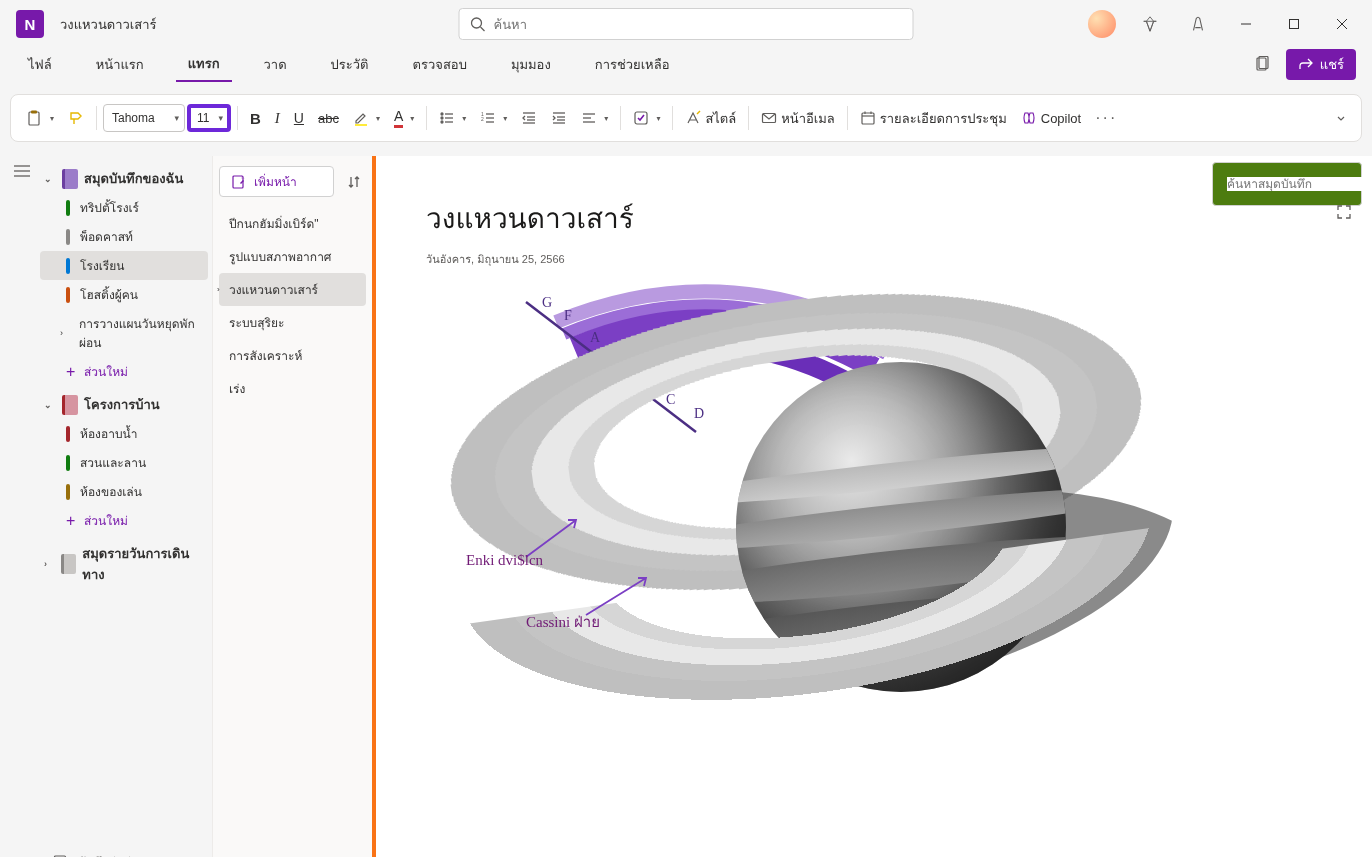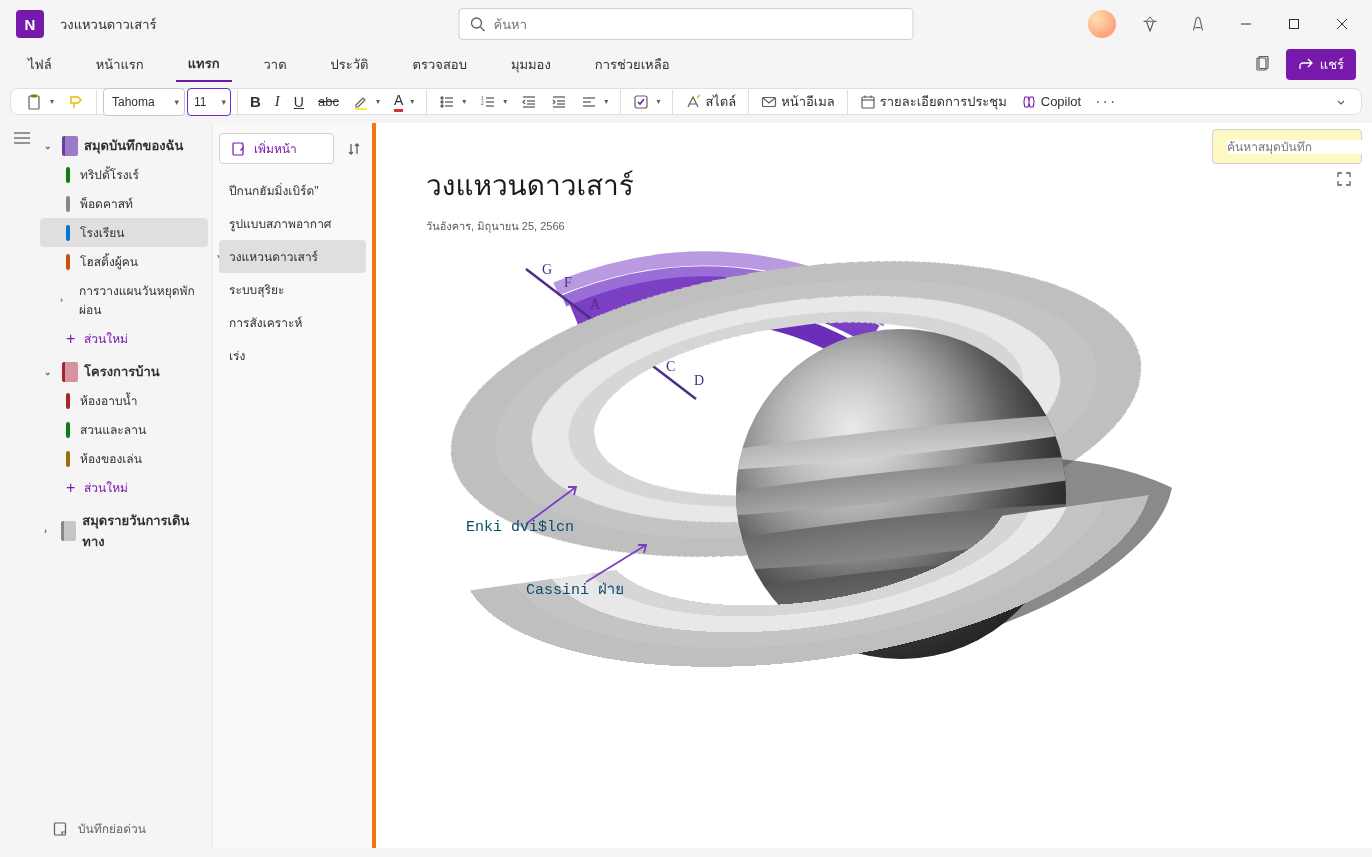--- a/index.html
+++ b/index.html
@@ -18,26 +18,26 @@
 
 
 .menubar { height: 32px; display: flex; align-items: center; padding: 0 16px; gap: 20px; }
 .menu-item { padding: 6px 12px; font-size: 13px; cursor: pointer; border-radius: 4px; }
 .menu-item.active { font-weight: 600; border-bottom: 2px solid #7719aa; border-radius: 0; }
 .menu-right { margin-left: auto; display: flex; align-items: center; gap: 8px; }
 .share-btn { background: #7719aa; color: #fff; padding: 5px 12px; border-radius: 4px; display: flex; align-items: center; gap: 6px; font-size: 13px; cursor: pointer; }
 .mode-btn { width: 32px; height: 28px; display: flex; align-items: center; justify-content: center; color: #605e5c; cursor: pointer; }
 
 
-.ribbon { height: 27px; background: #fff; border: 1px solid #e1dfdd; border-radius: 8px; margin: 8px 10px; display: flex; align-items: center; padding: 0 8px; gap: 2px; }
+.ribbon { height: 48px; background: #fff; border: 1px solid #e1dfdd; border-radius: 8px; margin: 14px 10px; display: flex; align-items: center; padding: 0 8px; gap: 2px; }
 .rbtn { height: 32px; padding: 0 6px; display: flex; align-items: center; justify-content: center; border-radius: 4px; cursor: pointer; color: #323130; gap: 4px; font-size: 13px; }
 .rsep { width: 1px; height: 24px; background: #e1dfdd; margin: 0 4px; }
 .font-select { border: 1px solid #c8c6c4; border-radius: 4px; height: 28px; padding: 0 20px 0 8px; min-width: 82px; font-size: 12px; display: flex; align-items: center; position: relative; background: #fff; }
 .font-select::after { content: "▾"; position: absolute; right: 5px; font-size: 9px; color: #605e5c; }
-.size-select { border: 1px solid #6d28d9; border-radius: 4px; height: 28px; width: 44px; padding: 0 18px 0 6px; font-size: 12px; display: flex; align-items: center; position: relative; background: #fff; }
+.size-select { border: 4px solid #6d28d9; border-radius: 4px; height: 28px; width: 44px; padding: 0 18px 0 6px; font-size: 12px; display: flex; align-items: center; position: relative; background: #fff; }
 .size-select::after { content: "▾"; position: absolute; right: 4px; font-size: 9px; color: #605e5c; }
 .chev::after { content: "▾"; font-size: 8px; margin-left: 3px; color: #605e5c; }
 .ribbon-expand { margin-left: auto; width: 24px; display: flex; align-items: center; justify-content: center; color: #605e5c; cursor: pointer; }
 
 
 .main { display: flex; height: calc(857px - 48px - 32px - 52px); }
 .hamburger { width: 40px; padding: 8px 0 0 14px; color: #605e5c; cursor: pointer; }
 
 
 .nb-sidebar { width: 172px; padding: 8px 4px 0 0; display: flex; flex-direction: column; }
@@ -60,21 +60,21 @@
 .add-page-row { display: flex; align-items: center; gap: 8px; margin-bottom: 10px; }
 .add-page-btn { flex: 1; border: 1px solid #d1d1d1; background: #fff; border-radius: 4px; padding: 5px 10px; display: flex; align-items: center; gap: 8px; font-size: 12px; cursor: pointer; color: #7719aa; }
 .sort-btn { width: 24px; height: 24px; display: flex; align-items: center; justify-content: center; cursor: pointer; color: #605e5c; }
 .page-item { padding: 7px 10px; font-size: 12px; cursor: pointer; border-radius: 4px; display: flex; align-items: center; gap: 4px; }
 .page-item.selected { background: #e1dfdd; }
 .page-item .chv { font-size: 8px; width: 8px; margin-left: -12px; }
 
 
 .canvas-wrap { flex: 1; background: #fff; position: relative; overflow: hidden; }
 .canvas-header { position: absolute; top: 6px; right: 10px; display: flex; align-items: center; gap: 8px; }
-.notebook-search { width: 150px; height: 35px; border: 1px solid #d1d1d1; border-radius: 4px; display: flex; align-items: center; padding: 0 8px; gap: 6px; font-size: 12px; color: #605e5c; background: #fef9c3; }
+.notebook-search { width: 150px; height: 44px; border: 1px solid #d1d1d1; border-radius: 4px; display: flex; align-items: center; padding: 0 8px; gap: 6px; font-size: 12px; color: #605e5c; background: #4d7c0f; }
 .notebook-search input { border: none; outline: none; flex: 1; font-size: 12px; }
 .notebook-search::after { content: "▾"; font-size: 9px; margin-left: 4px; }
 .fullscreen-btn { width: 28px; height: 28px; display: flex; align-items: center; justify-content: center; cursor: pointer; color: #605e5c; }
 .page-content { padding: 40px 50px; }
 .page-title { font-size: 28px; font-weight: 400; color: #1b1a19; margin-bottom: 10px; font-family: Tahoma, sans-serif; }
 .page-date { font-size: 11px; color: #605e5c; margin-bottom: 24px; }
 
 
 .saturn-box { position: relative; width: 780px; height: 480px; margin-top: 10px; }
 .ring-outer { width: 740px; height: 300px; left: 10px; top: 110px; background: radial-gradient(ellipse 50% 50% at center, transparent 0 55%, #d6d6d6 55% 62%, #e8e8e8 62% 72%, #c4c4c4 72% 82%, #bfbfbf 82% 94%, transparent 94%); transform: rotate(-8deg); filter: blur(0.4px); }
@@ -86,21 +86,21 @@
 .b2 { height: 30px; top: 142px; background: linear-gradient(#888, #aaa); transform: rotate(-6deg); }
 .b3 { height: 40px; top: 188px; background: linear-gradient(#666, #888); transform: rotate(-6deg); }
 .b4 { height: 36px; top: 240px; background: linear-gradient(#555, #6e6e6e); transform: rotate(-6deg); }
 .ring-front { position: absolute; width: 740px; height: 300px; left: 10px; top: 110px; border-radius: 50%; transform: rotate(-8deg); overflow: hidden; }
 .ring-front::before { content: ""; position: absolute; inset: 0; border-radius: 50%; background: radial-gradient(ellipse 50% 50% at center, transparent 0 55%, #d6d6d6 55% 62%, #e8e8e8 62% 72%, #c4c4c4 72% 82%, #bfbfbf 82% 94%, transparent 94%); clip-path: polygon(0 58%, 100% 58%, 100% 100%, 0 100%); }
 
 
 .arc-purple { position: absolute; left: 40px; top: -20px; width: 460px; height: 200px; }
 .arc-purple svg { width: 100%; height: 100%; overflow: visible; }
 .ring-label { position: absolute; font-family: "Comic Sans MS", cursive; font-size: 14px; color: #4b2e83; }
-.annotation-text { position: absolute; font-family: Liberation Mono, monospace; font-size: 15px; color: #0c4a6e; }
+.annotation-text { position: absolute; font-family: Liberation Serif, serif; font-size: 15px; color: #701a75; }
 .arrow { position: absolute; }
 
 svg.icon { width: 16px; height: 16px; }
 svg.icon18 { width: 18px; height: 18px; }
 </style>
 </head>
 <body>
 
 <div class="titlebar">
   <div class="app-icon">N</div>

